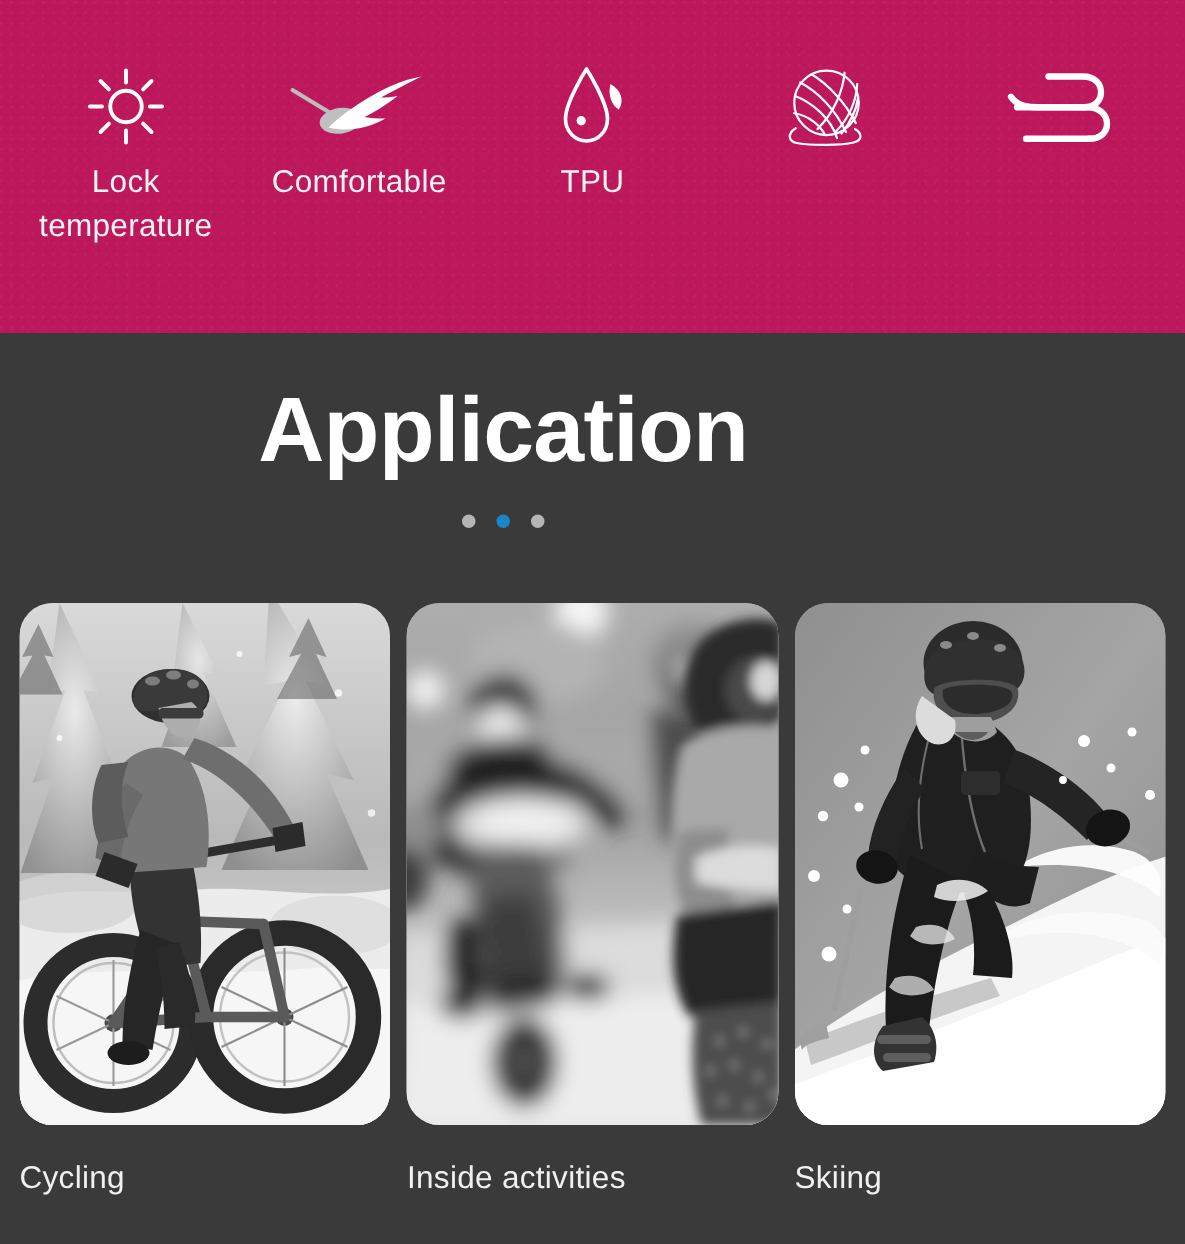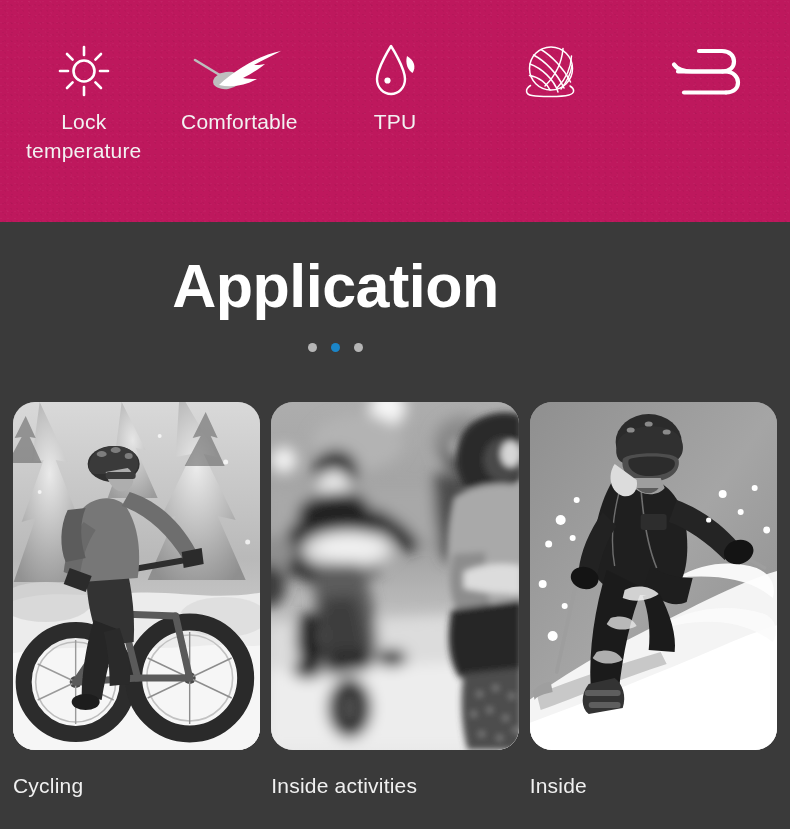--- a/index.html
+++ b/index.html
@@ -438,17 +438,17 @@
               <circle cx="26" cy="234" r="5"></circle>
             <circle cx="50" cy="98" r="3"></circle>
               <circle cx="196" cy="92" r="4"></circle>
             <circle cx="214" cy="110" r="3"></circle>
               <circle cx="228" cy="86" r="3"></circle>
             <circle cx="182" cy="118" r="2.6"></circle>
               <circle cx="240" cy="128" r="3.4"></circle>
           </g>
         </svg>
       </div>
-      <div class="card-caption">Inside</div>
+      <div class="card-caption">Skiing</div>
     </div>
 
   </div>
 </div>
 
 </body></html>

